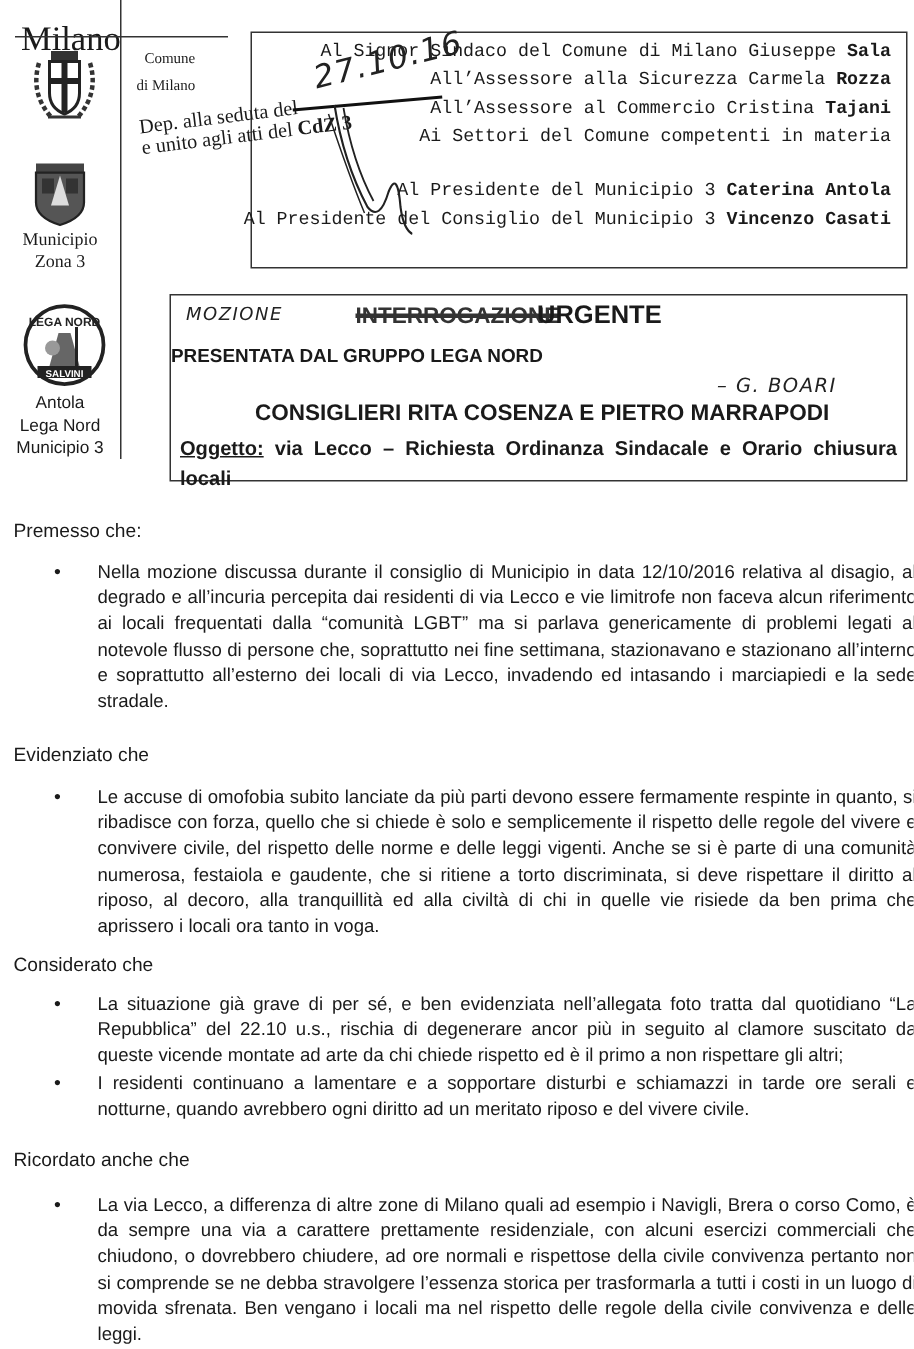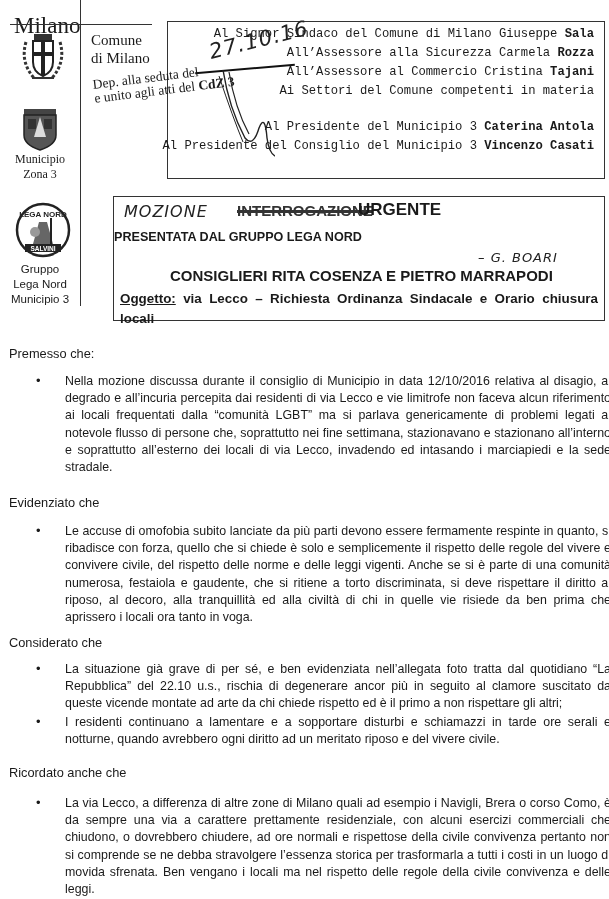--- a/index.html
+++ b/index.html
@@ -15,37 +15,37 @@
 
   .crest { position:absolute; }
   #milano-crest { left:20px; top:32px; width:46px; height:50px; }
   #municipio-crest { left:20px; top:107px; width:40px; height:44px; }
   #lega-logo { left:15px; top:202px; width:56px; height:56px; }
 
   .left-caption { position:absolute; font-size:12px; text-align:center; line-height:15px; width:76px; left:2px; }
   #municipio-caption { top:152px; }
   #gruppo-caption { top:262px; font-size:11.5px; }
 
-  #comune-label { left:91px; top:31px; font-size:15px; line-height:18px; }
+  #comune-label { left:91px; top:31px; font-size:10px; line-height:18px;text-align:right; }
 
   
   #stamp { left:92px; top:78px; transform:rotate(-7deg); transform-origin:left top; font-size:13.5px; line-height:14px; }
   #stamp .cdz { font-weight:bold; }
   #stamp-date { left:208px; top:28px; font-size:21px; transform:rotate(-14deg); }
   #stamp-underline { left:195px; top:68px; width:100px; height:2px; background:#111; transform:rotate(-5deg); }
   #signature { left:215px; top:68px; width:60px; height:90px; }
 
   
   #recipients-box { left:167px; top:21px; width:438px; height:158px; border:1.5px solid #333; box-sizing:border-box; }
   .recip { position:absolute; right:10px; font-size:12.2px; text-align:right; white-space:nowrap;font-family:Liberation Mono, monospace; }
   .recip b { font-weight:bold; }
 
   
   #mozione-box { left:113px; top:196px; width:492px; height:125px; border:1.5px solid #333; box-sizing:border-box; }
-  #mozione-handwritten { left:10px; top:5px; font-size:16px;font-style:italic; }
+  #mozione-handwritten { left:10px; top:5px; font-size:12px;font-style:italic; }
   #interrogazione-struck { left:123px; top:5px; font-size:15px; font-weight:bold; text-decoration:line-through; text-decoration-thickness:3px; color:#333; }
   #urgente { left:244px; top:3px; font-size:17px; font-weight:bold; }
   #presentata { left:0; width:100%; text-align:left; top:33px; font-size:12.6px; font-weight:bold; }
   #consiglieri { left:56px; top:70px; font-size:15px; font-weight:bold; white-space:nowrap; }
   #consiglieri-hand { left:364px; top:53px; font-size:13px; white-space:nowrap; }
   #marco-hand { left:56px; top:74px; font-size:13px; white-space:nowrap; }
   #oggetto { left:6px; top:92px; font-size:13.4px; font-weight:bold; width:478px; line-height:20px; text-align:justify; }
   #oggetto .ul { text-decoration:underline; }
 
   
@@ -87,21 +87,21 @@
   <path d="M10 26 Q28 6 46 26" fill="none" stroke="#222" stroke-width="0"></path>
   <text x="28" y="15" font-size="8" text-anchor="middle" font-family="Liberation Sans, sans-serif" font-weight="bold" fill="#222">LEGA NORD</text>
   <path d="M18 42 L24 20 L32 20 L38 42 Z" fill="#666"></path>
   <circle cx="20" cy="30" r="5" fill="#999"></circle>
   <line x1="36" y1="16" x2="36" y2="42" stroke="#222" stroke-width="2"></line>
   <rect x="10" y="42" width="36" height="8" fill="#222"></rect>
   <text x="28" y="49" font-size="6.5" text-anchor="middle" font-family="Liberation Sans, sans-serif" font-weight="bold" fill="#fff">SALVINI</text>
 </svg>
 
 <div class="left-caption" id="gruppo-caption">
-  <div>Gruppo</div>
+  <div>Antola</div>
   <div>Lega Nord</div>
   <div>Municipio 3</div>
 </div>
 
 <div class="abs serif" id="comune-label">
   <div>Comune</div>
   <div>di Milano</div>
 </div>
 
 <div class="abs" id="recipients-box">

